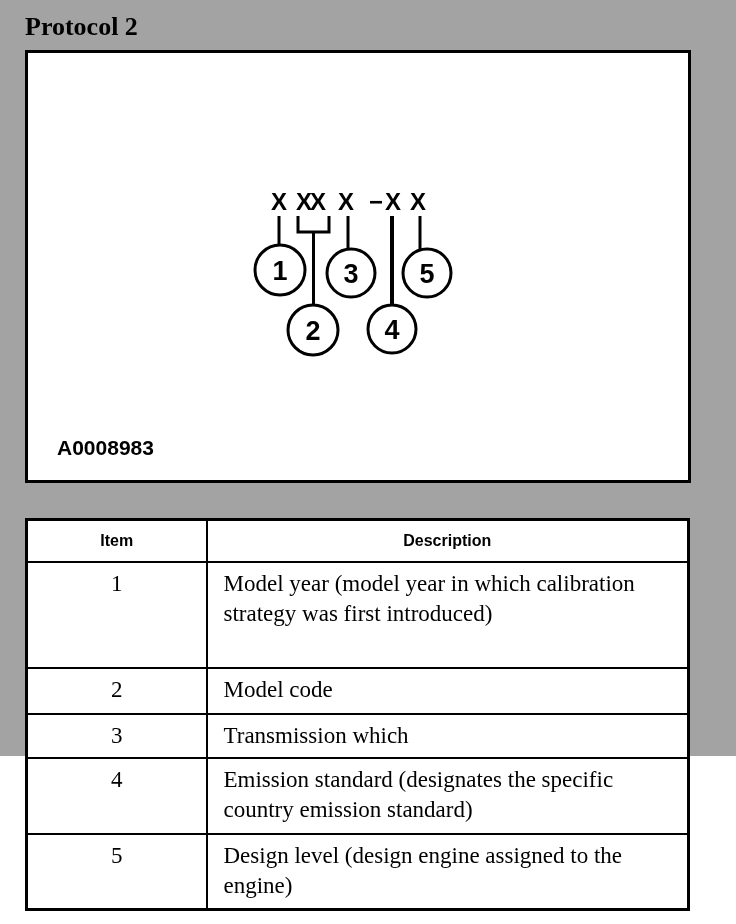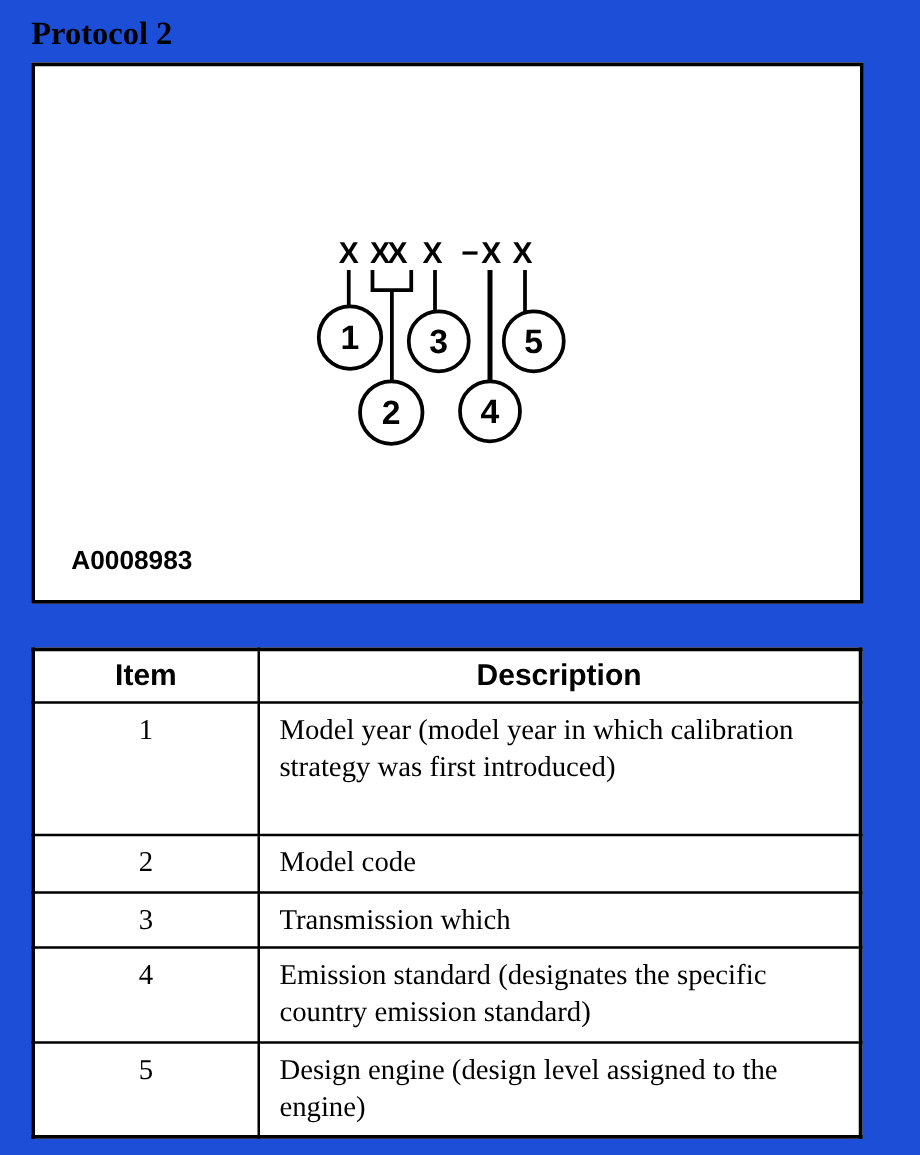--- a/index.html
+++ b/index.html
@@ -1,20 +1,20 @@
 <!DOCTYPE html>
 <html><head>
 <meta charset="utf-8">
 <style>
   * { margin:0; padding:0; box-sizing:border-box; }
   html, body { background:#ffffff; }
   body { width:736px; height:924px; position:relative; overflow:hidden;
          font-family:"Liberation Serif", serif; color:#000; }
 
-  .page { position:absolute; inset:0; width:736px; height:924px; background:#1d4ed8; }
+  .page { position:absolute; inset:0; width:736px; height:756px; background:#a3a3a3; }
 
   .title { position:absolute; left:25px; top:12px;
            font-family:"Liberation Serif", serif; font-weight:bold;
            font-size:26px; line-height:30px; color:#000; }
 
   .figure-box { position:absolute; left:25px; top:50px; width:666px; height:433px;
                 border:3px solid #000; background:#fff; }
   .figure-box svg { display:block; width:660px; height:427px; }
 
   .code-x    { font-family:"Liberation Sans", sans-serif; font-weight:bold; font-size:24px; fill:#000; }
@@ -23,21 +23,21 @@
   .fig-label { font-family:"Liberation Sans", sans-serif; font-weight:bold; font-size:21px; fill:#000; }
   .leader    { stroke:#000; stroke-width:3; fill:none; }
   .leader-thick { stroke:#000; stroke-width:4; fill:none; }
   .callout-circle { stroke:#000; stroke-width:3; fill:#fff; }
 
   table.vin-table { position:absolute; left:25px; top:518px; width:665px;
                     border-collapse:collapse; table-layout:fixed;
                     border:3px solid #000; background:#fff; }
   .vin-table th, .vin-table td { border:2px solid #000; }
   .vin-table th { font-family:"Liberation Sans", sans-serif; font-weight:bold;
-                  font-size:24px; text-align:center; vertical-align:middle;
+                  font-size:16px; text-align:center; vertical-align:middle;
                   height:42px; }
   .vin-table td { font-family:"Liberation Serif", serif; font-size:23px;
                   line-height:30px; vertical-align:top; }
   td.item-cell { text-align:center; padding-top:6px; }
   td.desc-cell { padding:6px 14px 6px 16px; }
   col.col-item { width:180px; }
   tr.row-1 { height:106px; }
   tr.row-2 { height:46px; }
   tr.row-3 { height:44px; }
   tr.row-4 { height:76px; }
@@ -114,18 +114,18 @@
       <tr class="row-3">
         <td class="item-cell">3</td>
         <td class="desc-cell">Transmission which</td>
       </tr>
       <tr class="row-4">
         <td class="item-cell">4</td>
         <td class="desc-cell">Emission standard (designates the specific country emission standard)</td>
       </tr>
       <tr class="row-5">
         <td class="item-cell">5</td>
-        <td class="desc-cell">Design engine (design level assigned to the engine)</td>
+        <td class="desc-cell">Design level (design engine assigned to the engine)</td>
       </tr>
     </tbody>
   </table>
 
 </div>
 
 </body></html>

